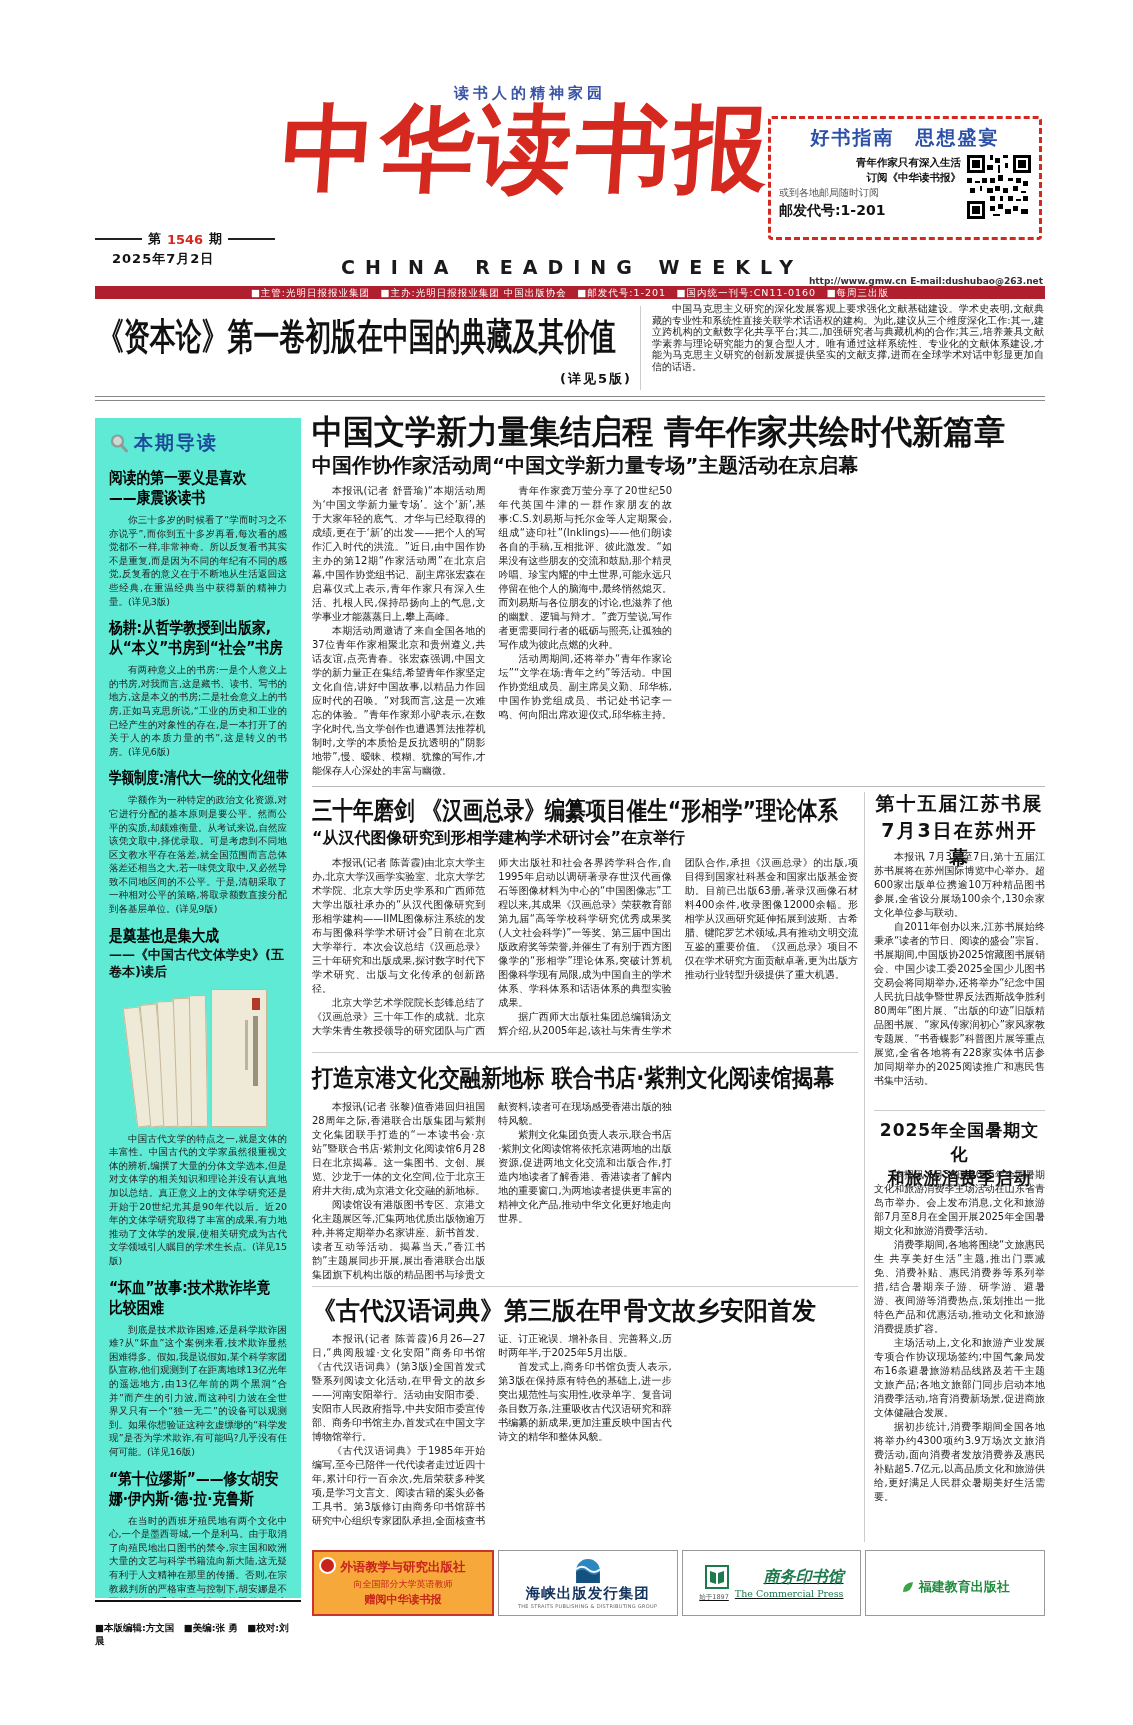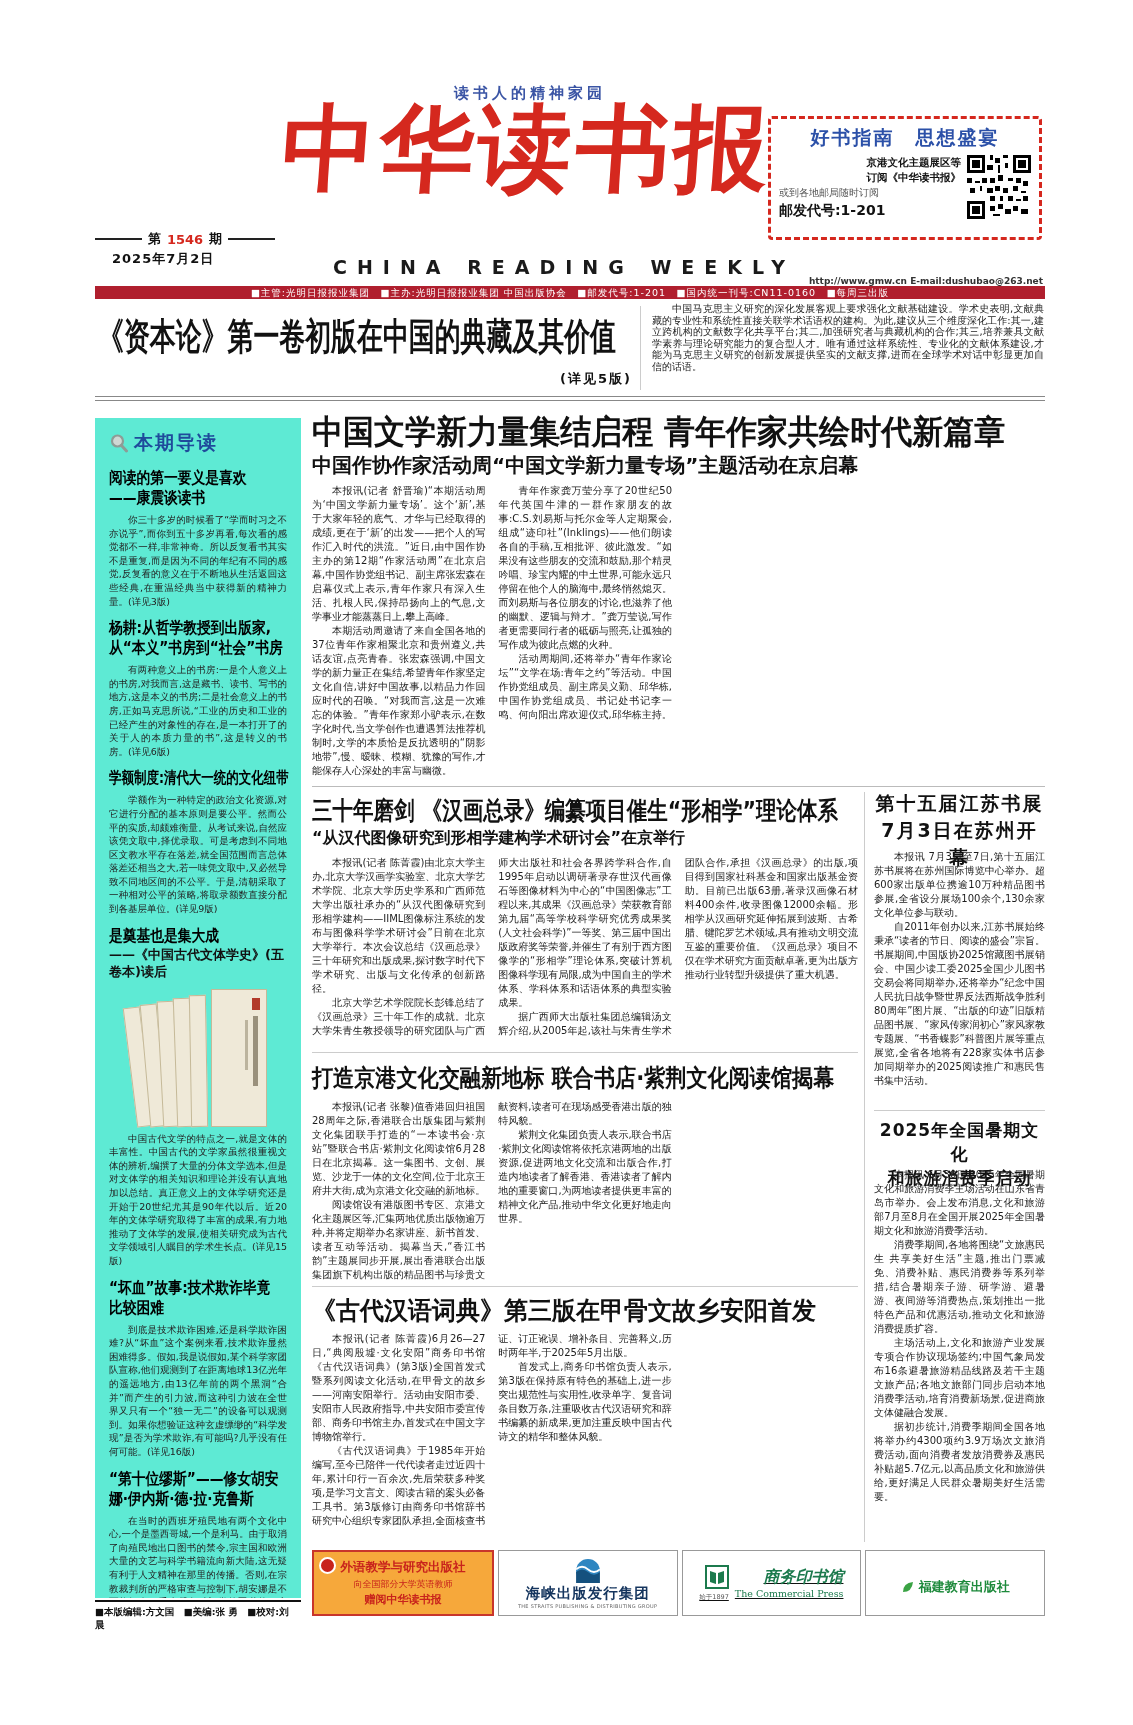--- a/index.html
+++ b/index.html
@@ -11,21 +11,21 @@
   .slogan{left:285px;top:84px;width:490px;text-align:center;color:#3b55a5;
           font-weight:bold;font-size:15px;letter-spacing:4px;}
   .mast-title{left:282px;top:92px;color:#d5281e;font-family:"DejaVu Serif","Liberation Serif",serif;
           font-weight:900;font-size:94px;letter-spacing:4px;line-height:1.2;
           transform:skewX(-4deg);white-space:nowrap;}
   .issue-line{left:95px;top:230px;width:180px;display:flex;align-items:center;gap:6px;
           font-size:13px;font-weight:bold;}
   .issue-line .dash{flex:1;height:2px;background:#222;}
   .issue-num{color:#d5281e;}
   .date-line{left:112px;top:250px;font-size:13px;font-weight:bold;letter-spacing:1px;}
-  .title-en{left:89px;top:256px;width:950px;text-align:center;font-size:19px;
+  .title-en{left:97px;top:256px;width:950px;text-align:center;font-size:19px;
           font-weight:600;letter-spacing:10px;color:#1a1a1a;}
   .url-line{right:90px;top:276px;font-size:9px;font-weight:bold;color:#333;}
   .red-bar{left:95px;top:286px;width:950px;height:13px;background:#b01f2e;color:#fff;
           font-size:9.5px;line-height:13px;text-align:center;letter-spacing:1px;white-space:nowrap;}
 
   
   .sub-box{left:768px;top:116px;width:274px;height:124px;border:3px dashed #d5281e;
           border-radius:4px;background:#fff;padding:6px 8px;box-sizing:border-box;}
   .sub-head{color:#2b50a8;font-weight:bold;font-size:19px;letter-spacing:2px;text-align:center;}
   .sub-body{display:flex;margin-top:4px;gap:6px;}
@@ -64,21 +64,21 @@
   .spine{width:15px;height:124px;margin-right:-2px;}
   .spine.s1{transform:rotate(-7deg);height:118px;}
   .spine.s2{transform:rotate(-5deg);height:121px;}
   .spine.s3{transform:rotate(-3deg);height:124px;}
   .spine.s4{transform:rotate(-2deg);height:127px;}
   .spine.s5{transform:rotate(-1deg);height:130px;}
   .bcover{width:54px;height:136px;margin-left:6px;position:relative;background:#f3eedf;}
   .bcover .seal{position:absolute;top:8px;right:6px;width:8px;height:12px;background:#b23a2a;}
   .bcover .tx{position:absolute;top:26px;right:8px;width:5px;height:70px;background:#9a917c;}
   .bcover .tx2{position:absolute;top:30px;right:18px;width:3px;height:50px;background:#bcb49e;}
-  .sb-footer{left:95px;top:1600px;width:206px;border-top:2px solid #111;padding-top:4px;
+  .sb-footer{left:95px;top:1600px;width:206px;border-top:2px solid #111;padding-top:20px;
           font-size:9.5px;font-weight:bold;color:#111;}
 
   
   .a1-hl{left:312px;top:410px;font-size:33px;font-weight:900;white-space:nowrap;
           transform:scaleX(0.94);transform-origin:left;}
   .a1-sub{left:312px;top:452px;font-size:20px;font-weight:bold;white-space:nowrap;}
   .a1-body{left:312px;top:484px;width:733px;height:294px;}
   .a2-sep{left:312px;top:786px;width:733px;height:1px;background:#bbb;}
   .a2-hl{left:312px;top:794px;font-size:25px;font-weight:900;white-space:nowrap;
           transform:scaleX(0.82);transform-origin:left;}
@@ -154,21 +154,21 @@
       <span class="issue-num">1546</span>
       <span>期</span>
     <span class="dash"></span>
   </div>
   <div class="abs date-line">2025年7月2日</div>
 
   <div class="abs sub-box">
     <div class="sub-head">好书指南　思想盛宴</div>
     <div class="sub-body">
       <div class="sub-lines">
-        <div class="sub-l1">京港文化主题展区等</div>
+        <div class="sub-l1">青年作家只有深入生活</div>
         <div class="sub-l2">订阅《中华读书报》</div>
         <div class="sub-l3">或到各地邮局随时订阅</div>
         <div class="sub-l4">邮发代号:1-201</div>
       </div>
       <svg class="qr" viewBox="0 0 25 25" shape-rendering="crispEdges">
         <rect width="25" height="25" fill="#fff"></rect>
         <g fill="#000">
           <rect x="0" y="0" width="7" height="7"></rect>
             <rect x="18" y="0" width="7" height="7"></rect>
             <rect x="0" y="18" width="7" height="7"></rect>

